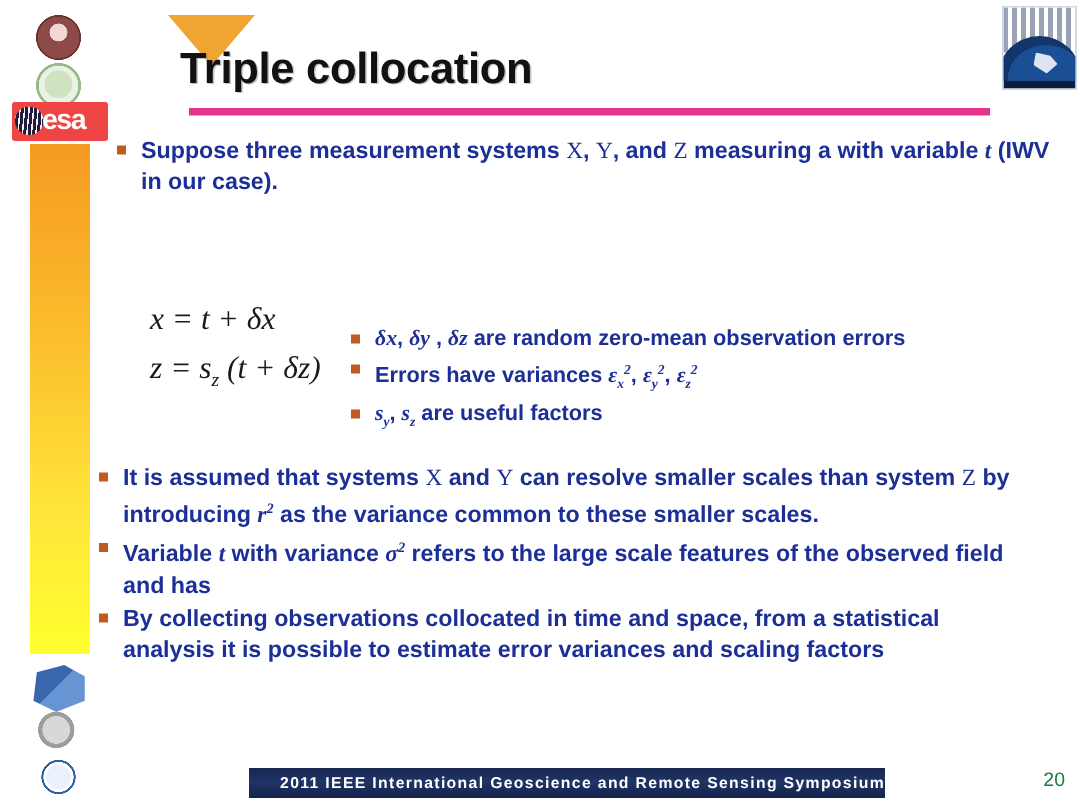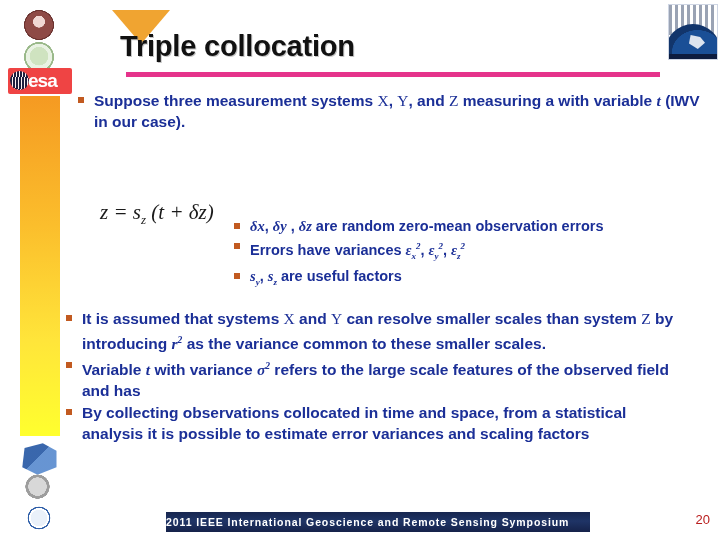--- a/index.html
+++ b/index.html
@@ -295,30 +295,30 @@
     left: 166px;
     top: 512px;
     width: 424px;
     height: 20px;
     background: linear-gradient(to bottom, #17264f 0%, #1f3466 45%, #15224a 100%);
     color: #ffffff;
     font-size: 10.5px;
     font-weight: bold;
     letter-spacing: 0.9px;
     line-height: 20px;
-    text-align: left;
+    text-align: right;
     white-space: nowrap;
     overflow: hidden;
   }
   .page-number {
     position: absolute;
     right: 10px;
     top: 512px;
     font-size: 13px;
-    color: #b91c1c;
+    color: #15803d;
   }
 </style>
 </head>
 <body>
 
 <div class="slide">
 
   <div class="rail-logo logo-ifac"></div>
   <div class="rail-logo logo-green"></div>
   <div class="logo-esa">
@@ -341,20 +341,21 @@
   </div>
 
   <div class="content">
     <ul class="bullets">
         <li><span>Suppose three measurement systems </span><span class="mathvar">X</span><span>, </span><span class="mathvar">Y</span><span>, and </span><span class="mathvar">Z</span><span> measuring a with variable </span><span class="mathvar-it">t</span><span> (IWV in our case).</span></li>
       </ul>
   </div>
 
   <div class="mid">
     <div class="equations">
+        <div class="line">x = t + δx</div>
         <div class="line">z = s<sub>z</sub> (t + δz)</div>
       </div>
     <div class="mid-bullets">
       <ul>
           <li><span class="mathvar-it">δx</span><span>, </span><span class="mathvar-it">δy</span><span> , </span><span class="mathvar-it">δz</span><span> are random zero-mean observation errors</span></li>
           <li><span>Errors have variances </span><span class="mathvar-it">ε</span><sub class="sb">x</sub><sup class="sq">2</sup><span>, </span><span class="mathvar-it">ε</span><sub class="sb">y</sub><sup class="sq">2</sup><span>, </span><span class="mathvar-it">ε</span><sub class="sb">z</sub><sup class="sq">2</sup></li>
           <li><span class="mathvar-it">s</span><sub class="sb">y</sub><span>, </span><span class="mathvar-it">s</span><sub class="sb">z</sub><span> are useful factors</span></li>
         </ul>
     </div>
   </div>

